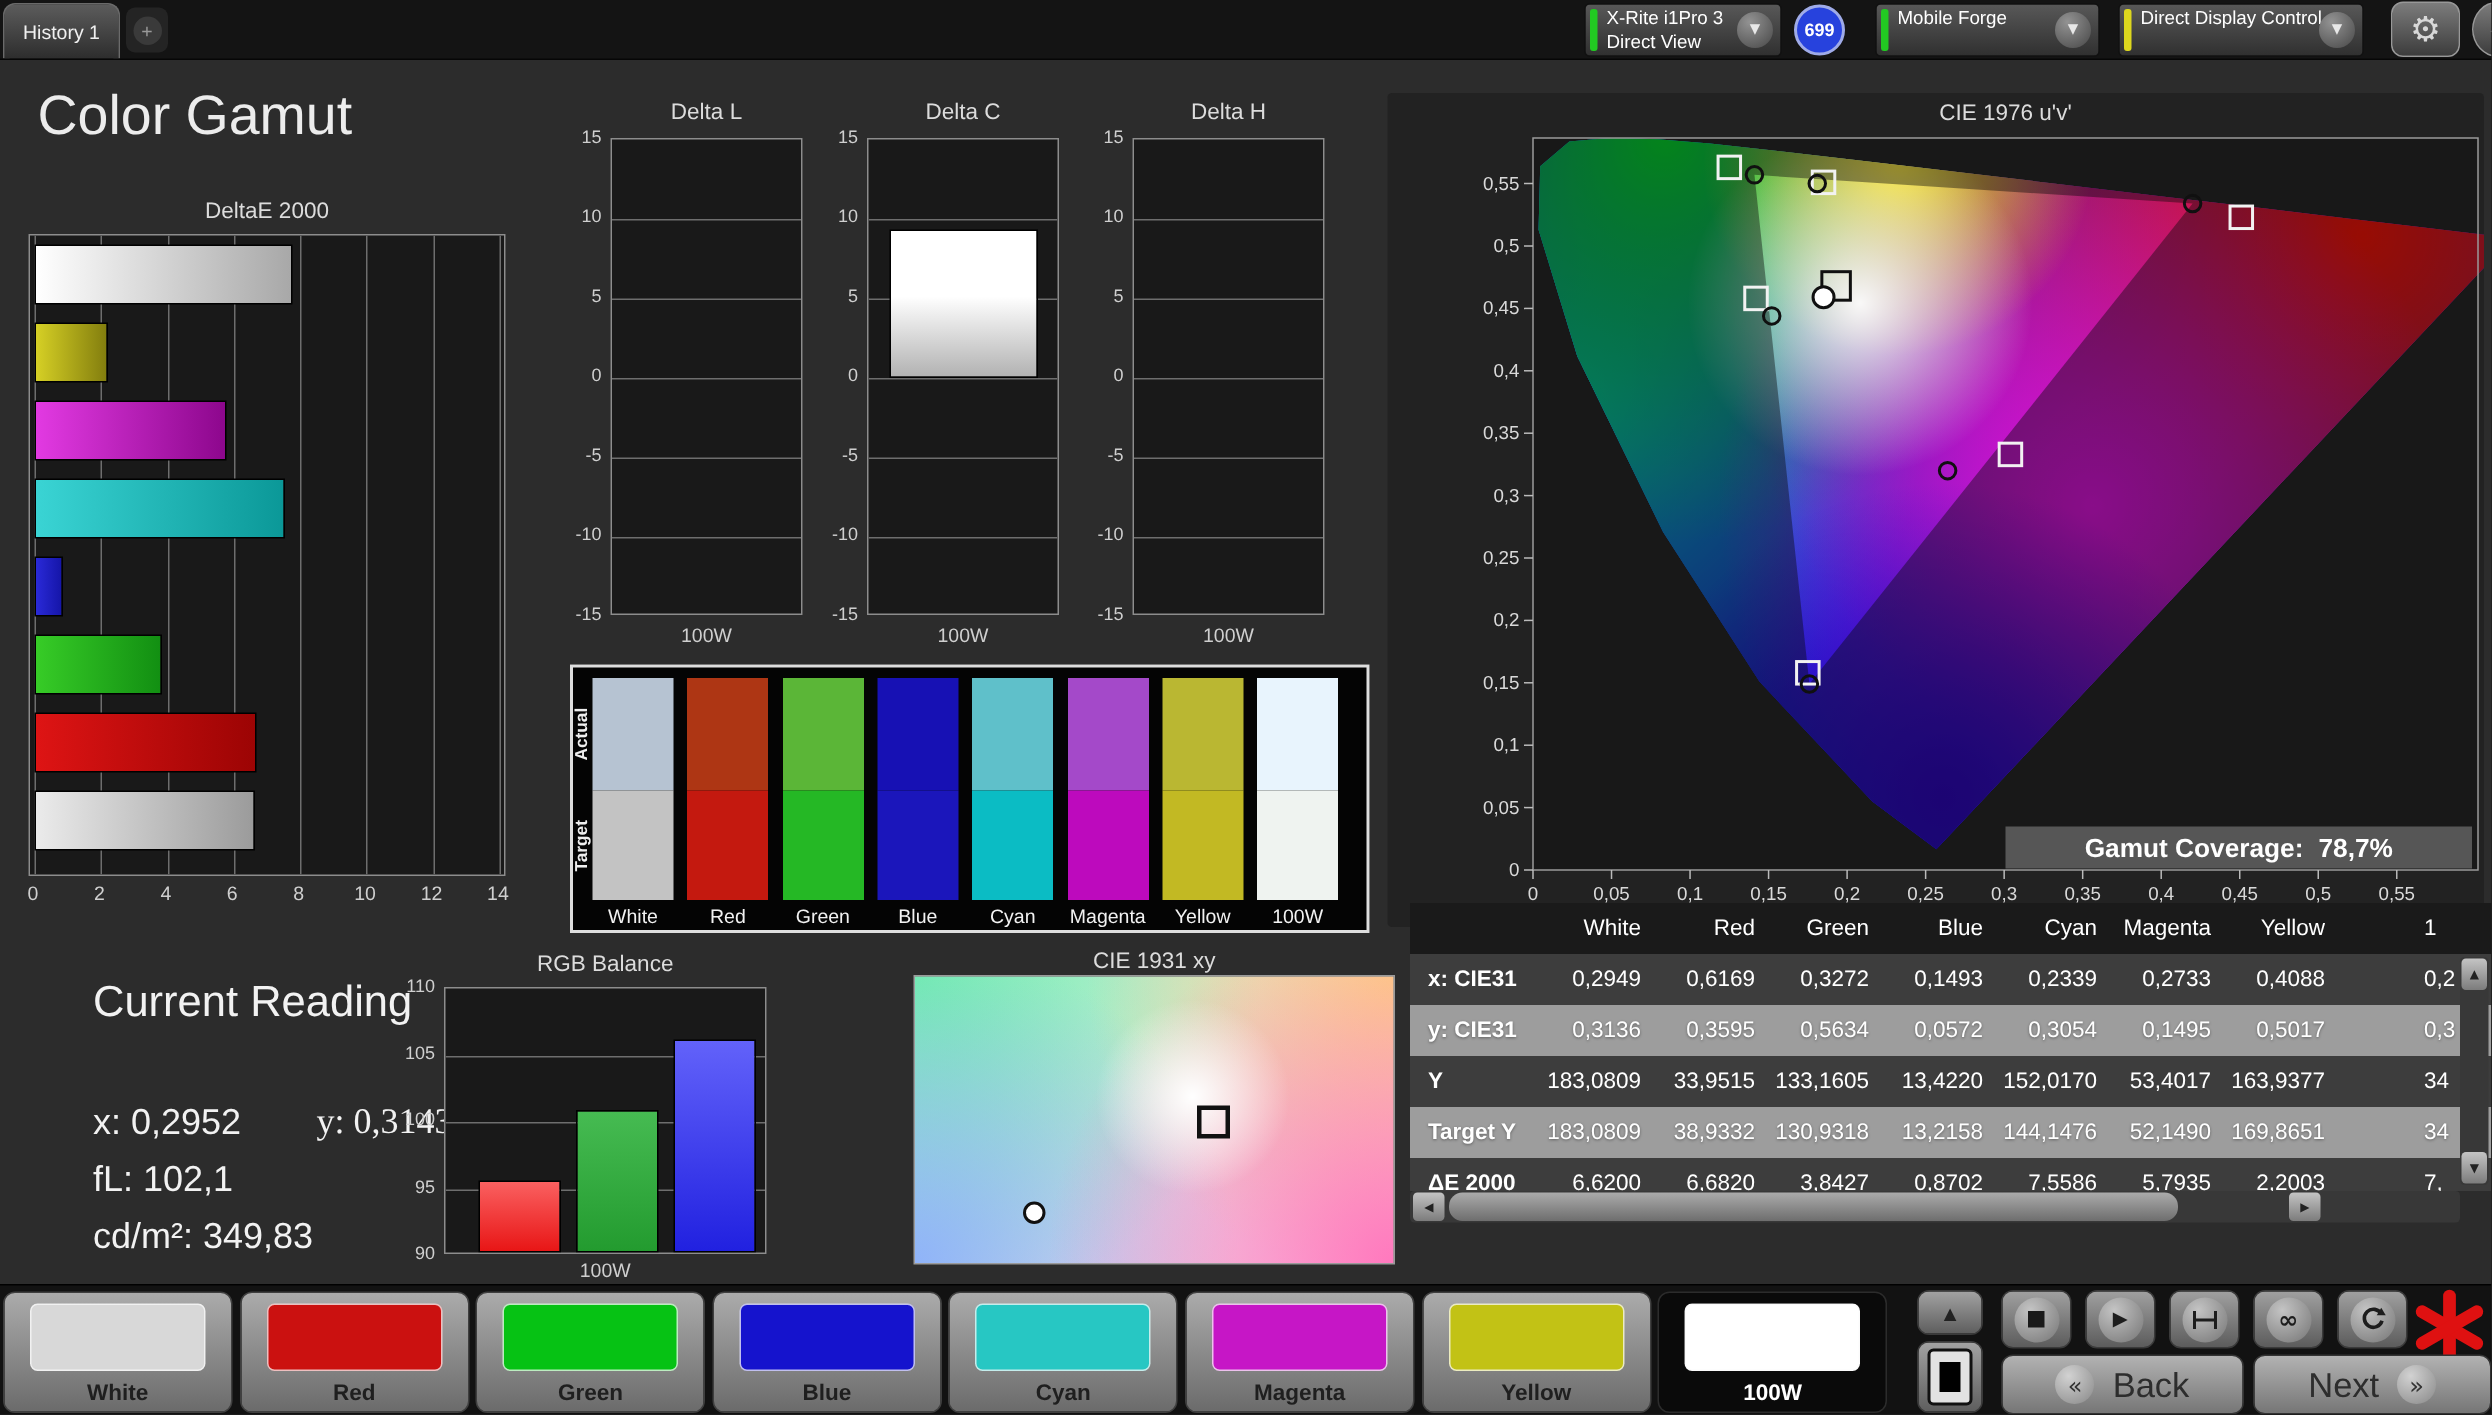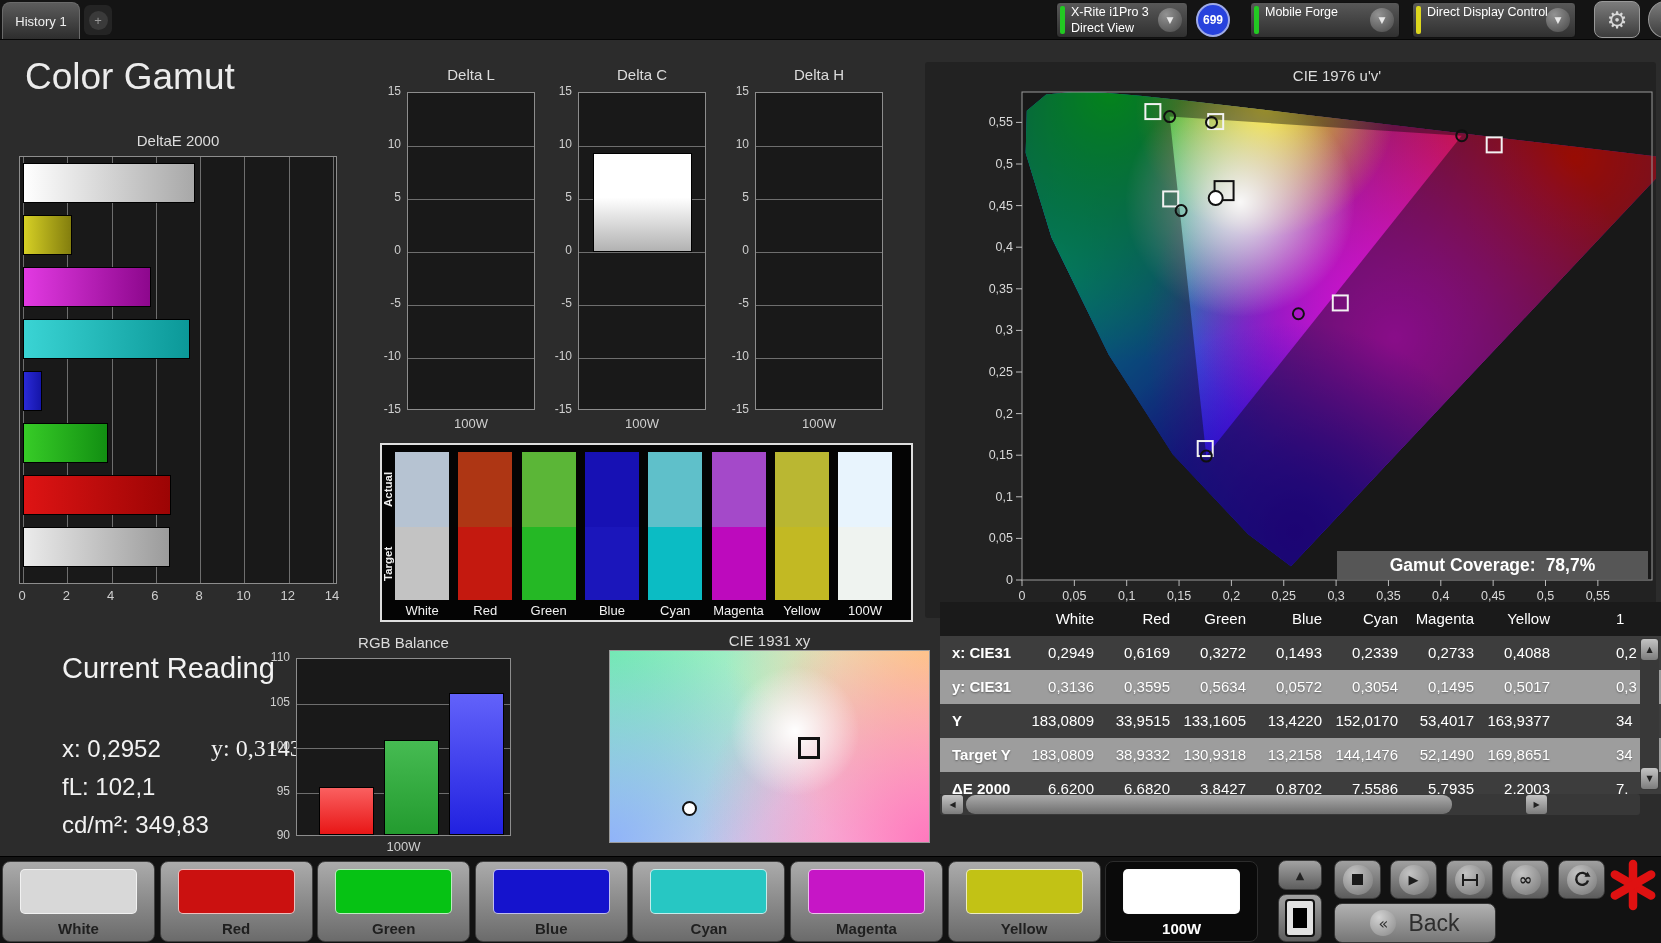--- a/index.html
+++ b/index.html
@@ -496,20 +496,24 @@
       <g stroke="#df1111" stroke-width="8.5" stroke-linecap="round">
         <line x1="27" y1="6" x2="27" y2="48"></line>
         <line x1="8.8" y1="16.5" x2="45.2" y2="37.5"></line>
         <line x1="45.2" y1="16.5" x2="8.8" y2="37.5"></line>
       </g>
     </svg>
     <div class="navbtn" style="left:1334px;width:162px;">
       <span class="navchev glyph">«</span>
       <span>Back</span>
     </div>
+    <div class="navbtn" style="left:1502px;width:159px;">
+      <span>Next</span>
+      <span class="navchev glyph">»</span>
+    </div>
   <div class="patchbtn" style="left: 2px;">
         <div class="patch" style="background: rgb(216, 216, 216);"></div>
         <div class="patchlabel">White</div>
       </div>
       <div class="patchbtn" style="left: 159.6px;">
         <div class="patch" style="background: rgb(203, 17, 16);"></div>
         <div class="patchlabel">Red</div>
       </div>
       <div class="patchbtn" style="left: 317.2px;">
         <div class="patch" style="background: rgb(6, 194, 20);"></div>

